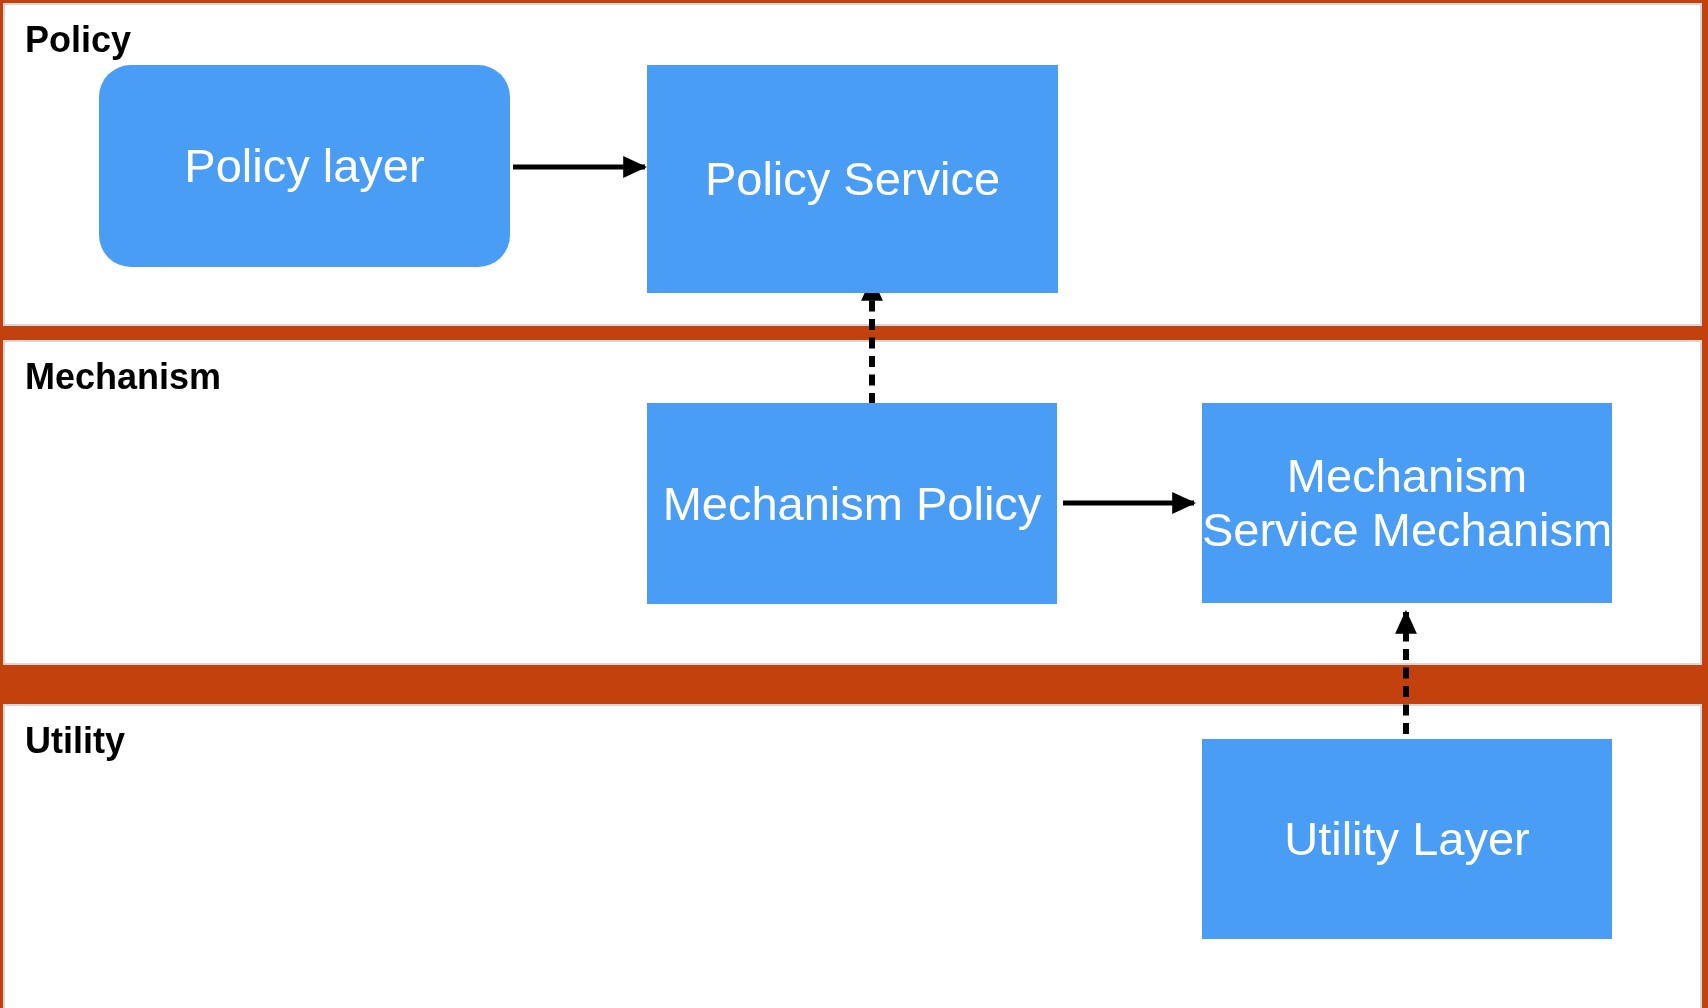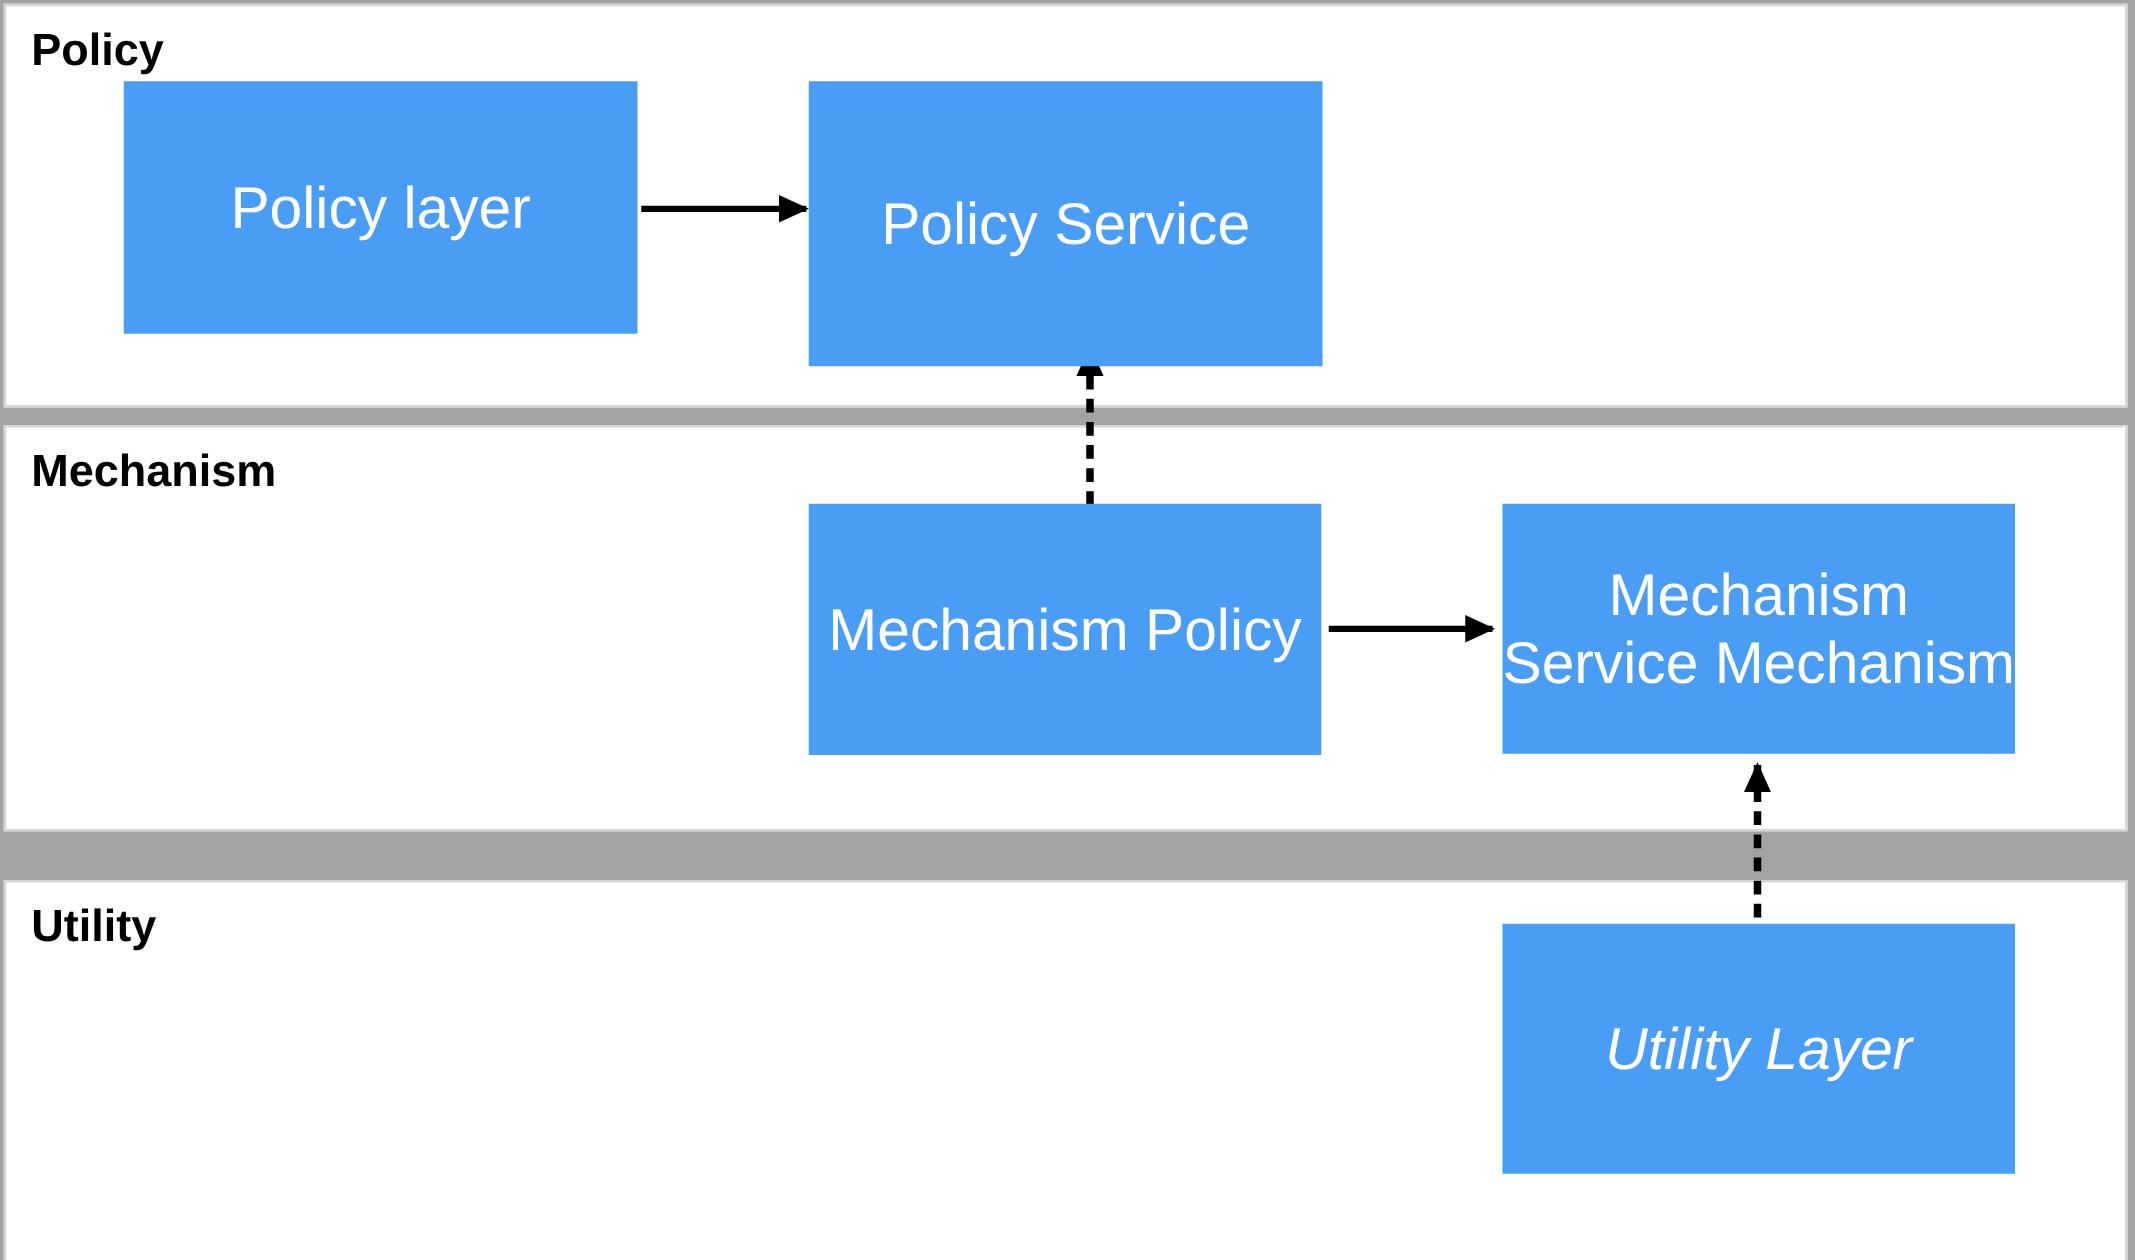--- a/index.html
+++ b/index.html
@@ -10,21 +10,21 @@
     --arrow:#000000;
     --label-text:#000000;
   }
   *{box-sizing:border-box;margin:0;padding:0;}
   html,body{background:#FFFFFF;}
   body{
     width:1708px;height:1008px;
     font-family:"Liberation Sans","DejaVu Sans",sans-serif;
     position:relative;overflow:hidden;
   }
-  .canvas{position:absolute;left:0;top:0;width:1708px;height:1008px;background:#a3a3a3;padding-left:36px;}
+  .canvas{position:absolute;left:0;top:0;width:1708px;height:1008px;background:#c2410c;padding-left:36px;}
   .band{
     position:absolute;left:3px;width:1699px;
     background:var(--band-bg);
     border:2px solid var(--band-border);
   }
   .band-policy{top:3px;height:323px;}
   .band-mechanism{top:340px;height:325px;}
   .band-utility{top:704px;height:320px;}
   .band-label{
     position:absolute;left:20px;top:14px;
@@ -32,25 +32,25 @@
     letter-spacing:0px;white-space:nowrap;
   }
   .node{
     position:absolute;
     background:var(--node-fill);
     color:var(--node-text);
     display:flex;flex-direction:column;align-items:center;justify-content:center;
     font-size:47px;font-weight:400;line-height:54px;text-align:center;
     white-space:nowrap;
   }
-  .node-policy-layer{left:99px;top:65px;width:411px;height:202px;}
+  .node-policy-layer{left:99px;top:65px;width:411px;height:202px;border-radius:32px;}
   .node-policy-service-interface{left:647px;top:65px;width:411px;height:228px;}
   .node-mechanism-layer{left:647px;top:403px;width:410px;height:201px;}
   .node-mechanism-service-interface{left:1202px;top:403px;width:410px;height:200px;}
-  .node-utility-layer{left:1202px;top:739px;width:410px;height:200px;font-style:italic;}
+  .node-utility-layer{left:1202px;top:739px;width:410px;height:200px;}
   .arrows{position:absolute;left:0;top:0;width:1708px;height:1008px;pointer-events:none;}
   .arrow-line{stroke:var(--arrow);stroke-width:5;fill:none;}
   .arrow-line.dashed{stroke-width:6;stroke-dasharray:11 7.5;}
 </style>
 </head>
 <body>
 
 <div class="canvas">
 
   <div class="band band-policy">

